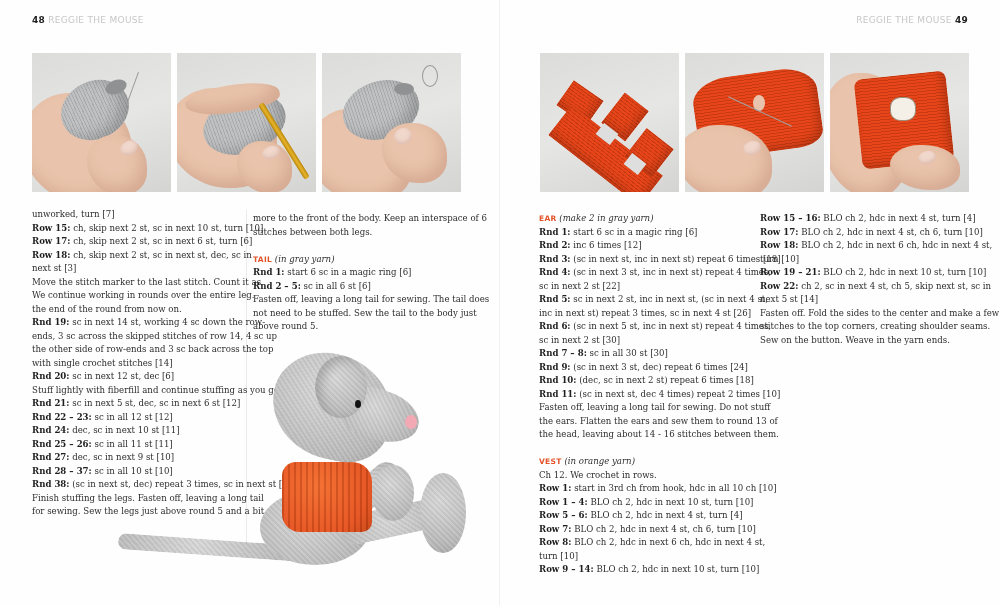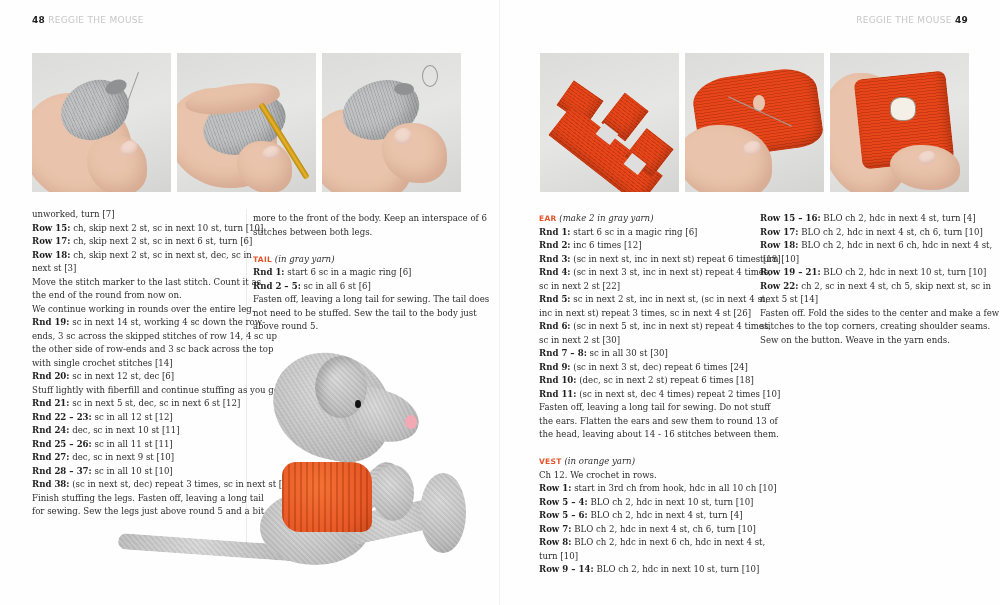--- a/index.html
+++ b/index.html
@@ -100,22 +100,22 @@
 
   <div class="vline"></div>
 
   <div class="col" id="l-col1" style="left:32px;top:208px;width:210px;">
       <div class="line"><span>unworked, turn [7]</span></div>
       <div class="line"><b>Row 15:</b><span> ch, skip next 2 st, sc in next 10 st, turn [10]</span></div>
       <div class="line"><b>Row 17:</b><span> ch, skip next 2 st, sc in next 6 st, turn [6]</span></div>
       <div class="line"><b>Row 18:</b><span> ch, skip next 2 st, sc in next st, dec, sc in</span></div>
       <div class="line"><span>next st [3]</span></div>
       <div class="line"><span>Move the stitch marker to the last stitch. Count it as</span></div>
+      <div class="line"><span>We continue working in rounds over the entire leg.</span></div>
       <div class="line"><span>the end of the round from now on.</span></div>
-      <div class="line"><span>We continue working in rounds over the entire leg.</span></div>
       <div class="line"><b>Rnd 19:</b><span> sc in next 14 st, working 4 sc down the row-</span></div>
       <div class="line"><span>ends, 3 sc across the skipped stitches of row 14, 4 sc up</span></div>
       <div class="line"><span>the other side of row-ends and 3 sc back across the top</span></div>
       <div class="line"><span>with single crochet stitches [14]</span></div>
       <div class="line"><b>Rnd 20:</b><span> sc in next 12 st, dec [6]</span></div>
       <div class="line"><span>Stuff lightly with fiberfill and continue stuffing as you go.</span></div>
       <div class="line"><b>Rnd 21:</b><span> sc in next 5 st, dec, sc in next 6 st [12]</span></div>
       <div class="line"><b>Rnd 22 – 23:</b><span> sc in all 12 st [12]</span></div>
       <div class="line"><b>Rnd 24:</b><span> dec, sc in next 10 st [11]</span></div>
       <div class="line"><b>Rnd 25 – 26:</b><span> sc in all 11 st [11]</span></div>
@@ -226,21 +226,21 @@
         <div class="line"><span>the ears. Flatten the ears and sew them to round 13 of</span></div>
         <div class="line"><span>the head, leaving about 14 - 16 stitches between them.</span></div>
       </div>
     <div class="gap"></div>
     <div class="line">
       <span class="sec">VEST</span><span class="sec-note"> (in orange yarn)</span>
     </div>
     <div id="r-vest-lines">
         <div class="line"><span>Ch 12. We crochet in rows.</span></div>
         <div class="line"><b>Row 1:</b><span> start in 3rd ch from hook, hdc in all 10 ch [10]</span></div>
-        <div class="line"><b>Row 5 – 4:</b><span> BLO ch 2, hdc in next 10 st, turn [10]</span></div>
+        <div class="line"><b>Row 1 – 4:</b><span> BLO ch 2, hdc in next 10 st, turn [10]</span></div>
         <div class="line"><b>Row 5 – 6:</b><span> BLO ch 2, hdc in next 4 st, turn [4]</span></div>
         <div class="line"><b>Row 7:</b><span> BLO ch 2, hdc in next 4 st, ch 6, turn [10]</span></div>
         <div class="line"><b>Row 8:</b><span> BLO ch 2, hdc in next 6 ch, hdc in next 4 st,</span></div>
         <div class="line"><span>turn [10]</span></div>
         <div class="line"><b>Row 9 – 14:</b><span> BLO ch 2, hdc in next 10 st, turn [10]</span></div>
       </div>
   </div>
 
   <div class="col" id="r-col2" style="left:260px;top:212px;width:220px;">
       <div class="line"><b>Row 15 – 16:</b><span> BLO ch 2, hdc in next 4 st, turn [4]</span></div>

